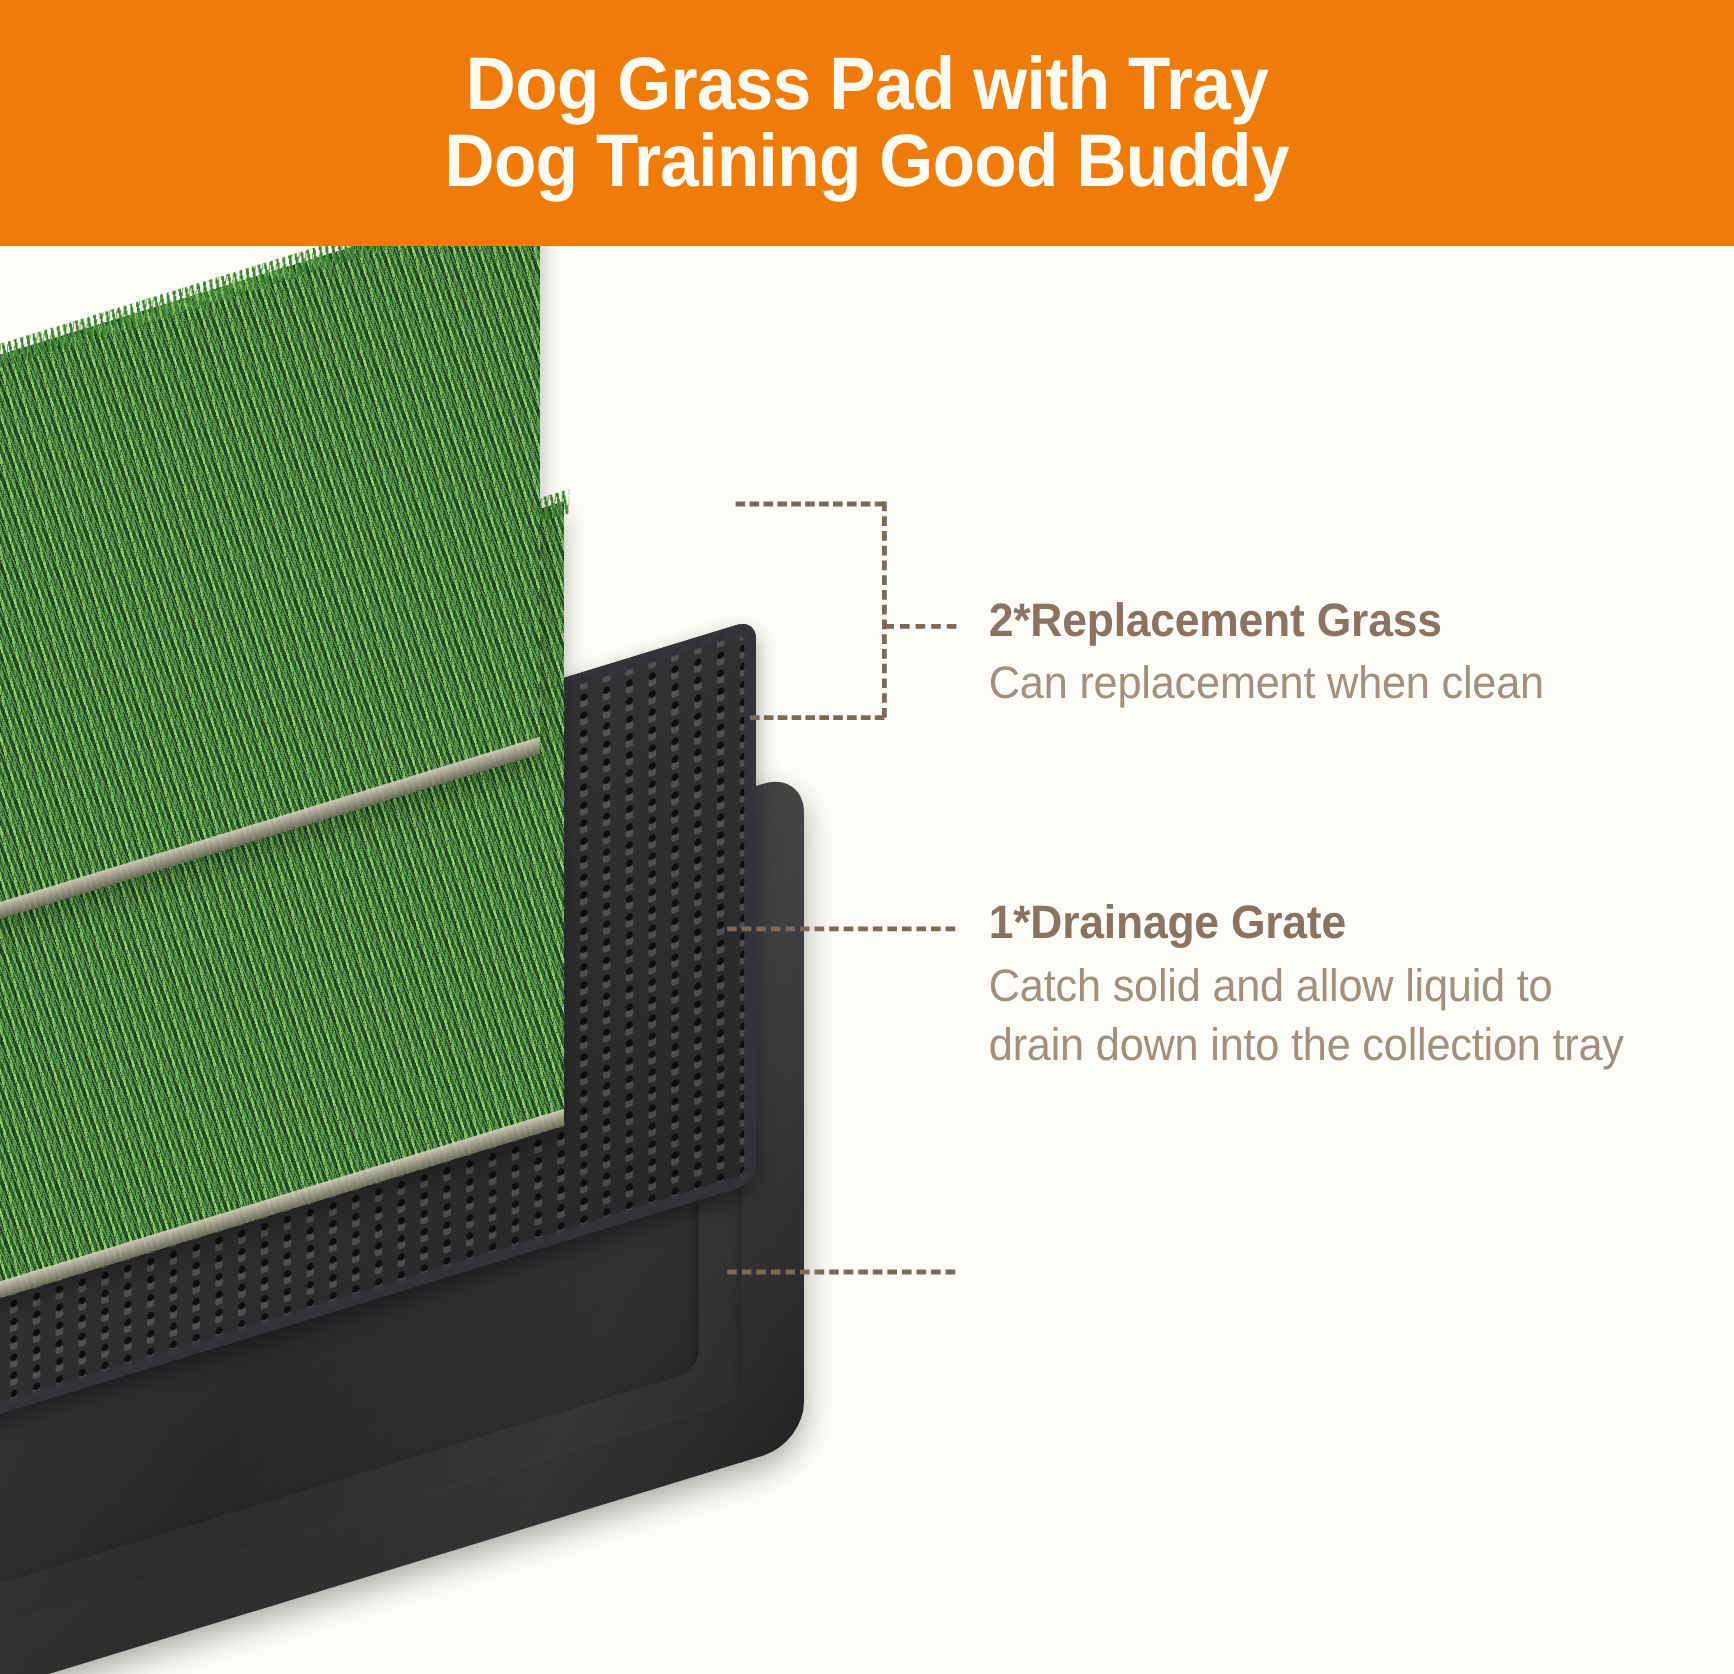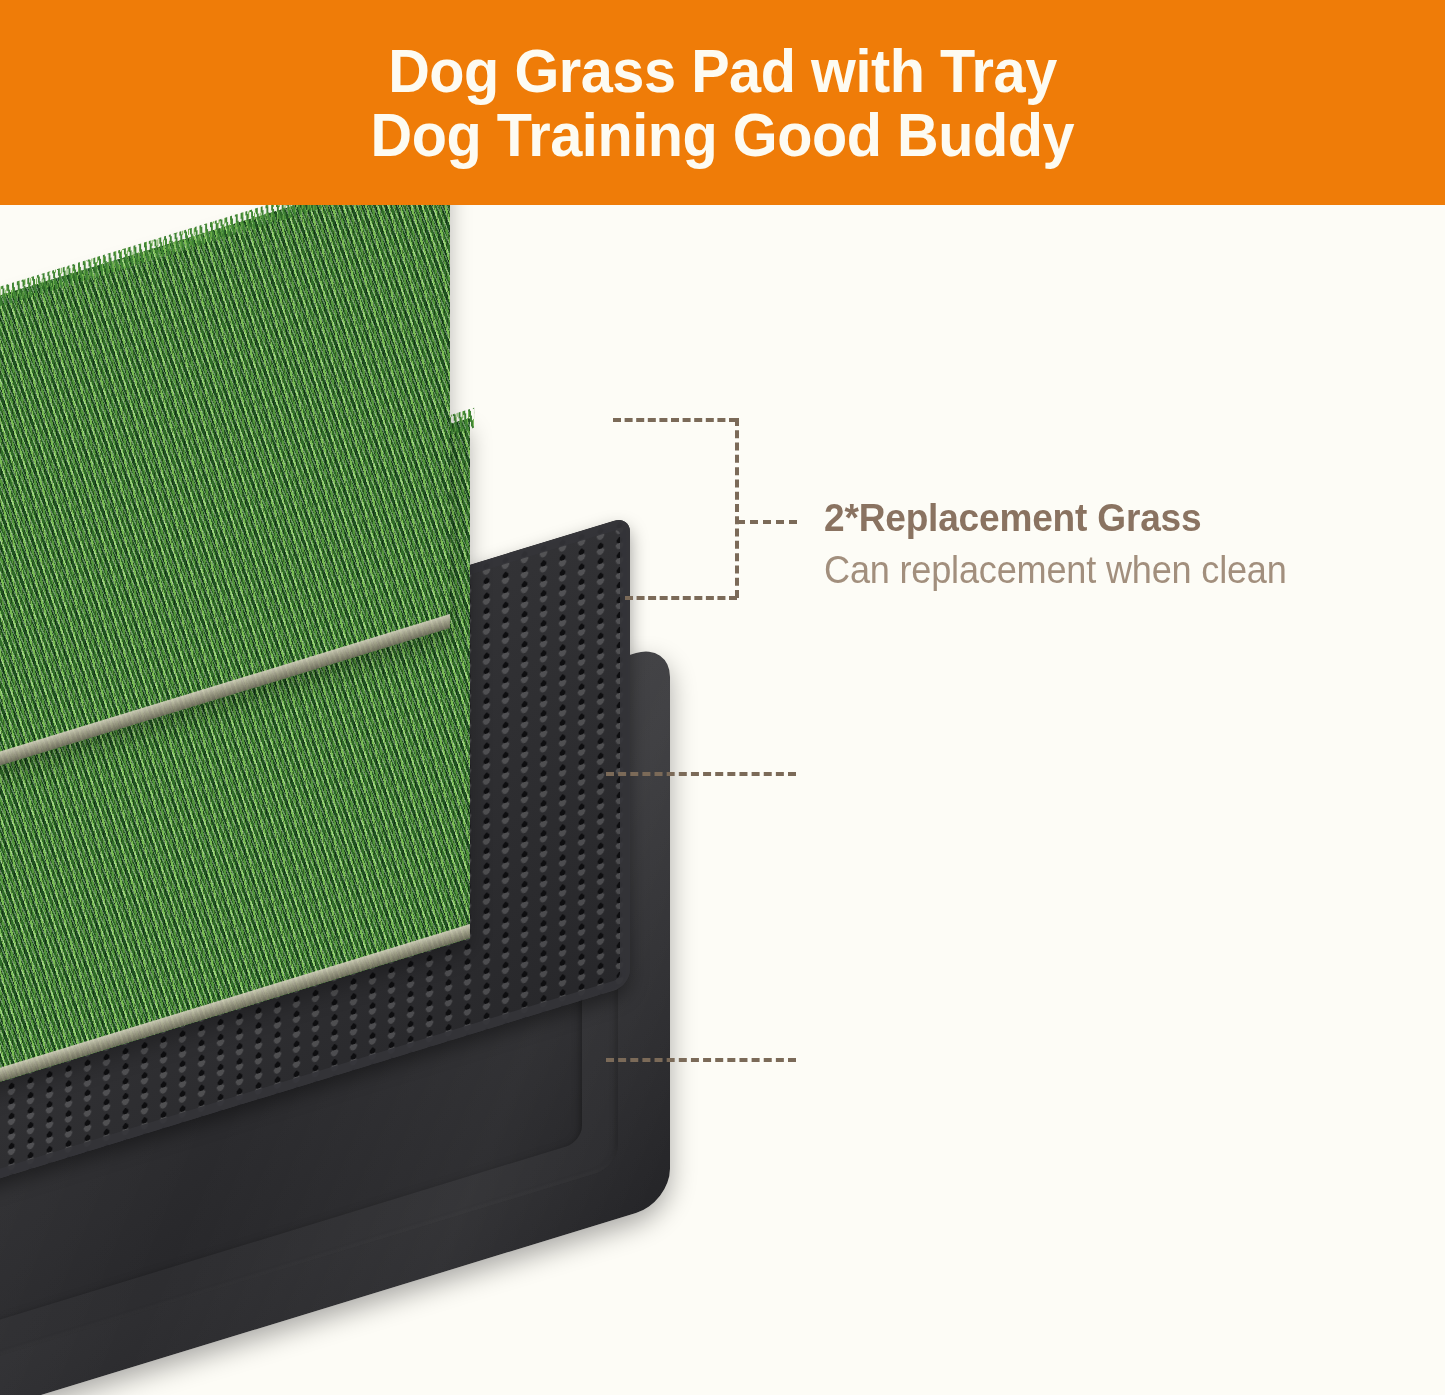--- a/index.html
+++ b/index.html
@@ -261,15 +261,19 @@
 
   <div class="dash-h" style="left:606px; top:772px; width:190px;"></div>
 
   <div class="dash-h" style="left:606px; top:1058px; width:190px;"></div>
 
   <div class="callout" style="top:496px;">
     <p class="callout-title">2*Replacement Grass</p>
     <p class="callout-body">Can replacement when clean</p>
   </div>
 
+  <div class="callout" style="top:748px;">
+    <p class="callout-title">1*Drainage Grate</p>
+    <p class="callout-body" style="width:585px;">Catch solid and allow liquid to drain down into the collection tray</p>
+  </div>
 
 
 </div>
 
 </body></html>

